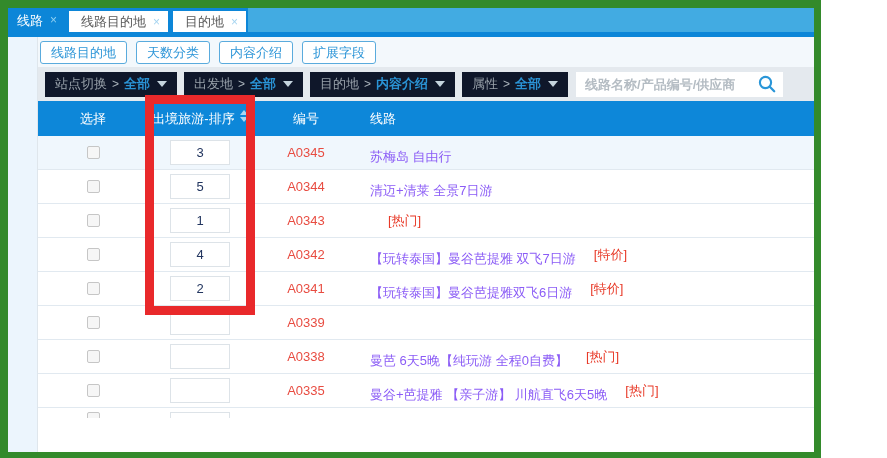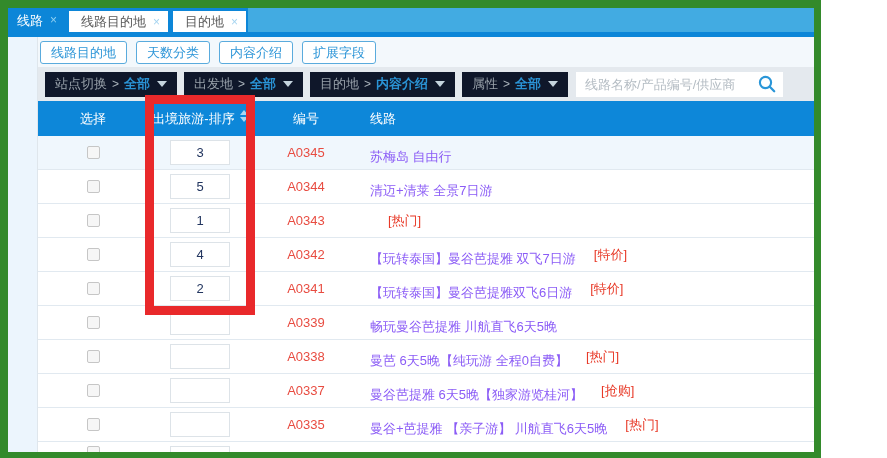--- a/index.html
+++ b/index.html
@@ -46,21 +46,21 @@
     background:#0f172a; height:25px; display:inline-flex; align-items:center;
     padding:0 10px; margin-left:7px; cursor:pointer; white-space:nowrap;
   }
   .dd-label { color:#98a1aa; }
   .dd-sep { color:#aab3bb; margin:0 5px; font-size:12px; }
   .dd-value { color:#2a93d5; font-weight:bold; }
   .caret { width:0; height:0; border-left:5px solid transparent; border-right:5px solid transparent;
            border-top:6px solid #c5d4de; margin-left:7px; }
   .searchbox { background:#fff; height:25px; width:207px; margin-left:8px; display:flex; align-items:center; }
   .searchbox input { flex:1 1 auto; min-width:0; border:none; outline:none; padding:0 6px 0 9px; font-size:13px;
-                     font-family:"Liberation Sans","DejaVu Sans",sans-serif; color:#555; }
+                     font-family:"Liberation Sans","DejaVu Sans",sans-serif; color:#555;font-weight:bold; }
   .searchbox input::placeholder { color:#b4bcc3; opacity:1; }
   .search-icon { flex:0 0 auto; margin-right:6px; display:flex; cursor:pointer; }
 
   
   .thead { height:35px; flex:0 0 35px; background:#0d87d9; color:#fff; display:flex; align-items:center; }
   .col-select { width:110px; flex:0 0 110px; display:flex; justify-content:center; align-items:flex-start; }
   .col-sort   { width:104px; flex:0 0 104px; display:flex; justify-content:center; align-items:flex-start; }
   .col-code   { width:108px; flex:0 0 108px; display:flex; justify-content:center; align-items:flex-start; }
   .col-route  { flex:1 1 auto; display:flex; align-items:center; padding-left:10px; min-width:0; }
   .sort-icon { display:inline-flex; flex-direction:column; margin-left:5px; }
@@ -260,57 +260,38 @@
           <div class="row">
             <div class="col-select">
                 <input type="checkbox" class="chk" style="">
               </div>
             <div class="col-sort">
                 <input type="text" class="sort-input" value="" style="">
               </div>
             <div class="col-code">
                 <span class="code">A0339</span>
               </div>
-            <div class="col-route">
-                <span class="route">畅玩曼谷芭提雅 川航直飞6天5晚</span>
-                <span class="tag"></span>
-              </div>
           </div>
 
           <div class="row">
             <div class="col-select">
                 <input type="checkbox" class="chk" style="">
               </div>
             <div class="col-sort">
                 <input type="text" class="sort-input" value="" style="">
               </div>
             <div class="col-code">
                 <span class="code">A0338</span>
               </div>
             <div class="col-route">
                 <span class="route">曼芭 6天5晚【纯玩游 全程0自费】</span>
                 <span class="tag">[热门]</span>
               </div>
           </div>
 
-          <div class="row">
-            <div class="col-select">
-                <input type="checkbox" class="chk" style="">
-              </div>
-            <div class="col-sort">
-                <input type="text" class="sort-input" value="" style="">
-              </div>
-            <div class="col-code">
-                <span class="code">A0337</span>
-              </div>
-            <div class="col-route">
-                <span class="route">曼谷芭提雅 6天5晚【独家游览桂河】</span>
-                <span class="tag">[抢购]</span>
-              </div>
-          </div>
 
           <div class="row">
             <div class="col-select">
                 <input type="checkbox" class="chk" style="">
               </div>
             <div class="col-sort">
                 <input type="text" class="sort-input" value="" style="">
               </div>
             <div class="col-code">
                 <span class="code">A0335</span>

